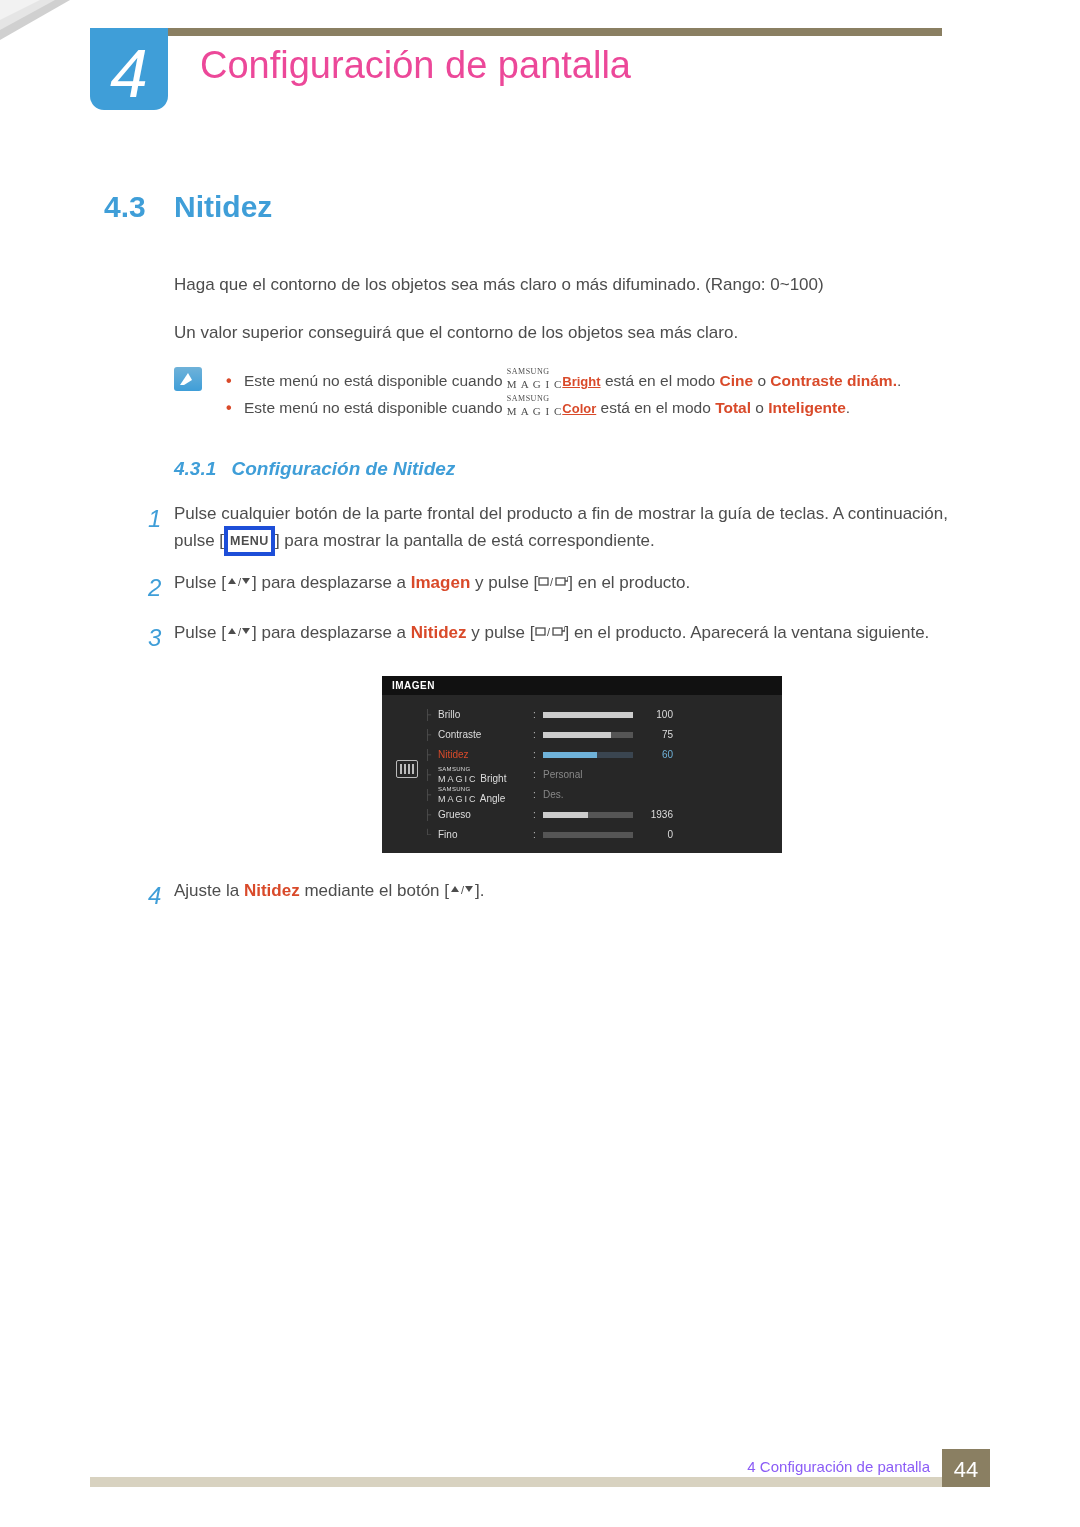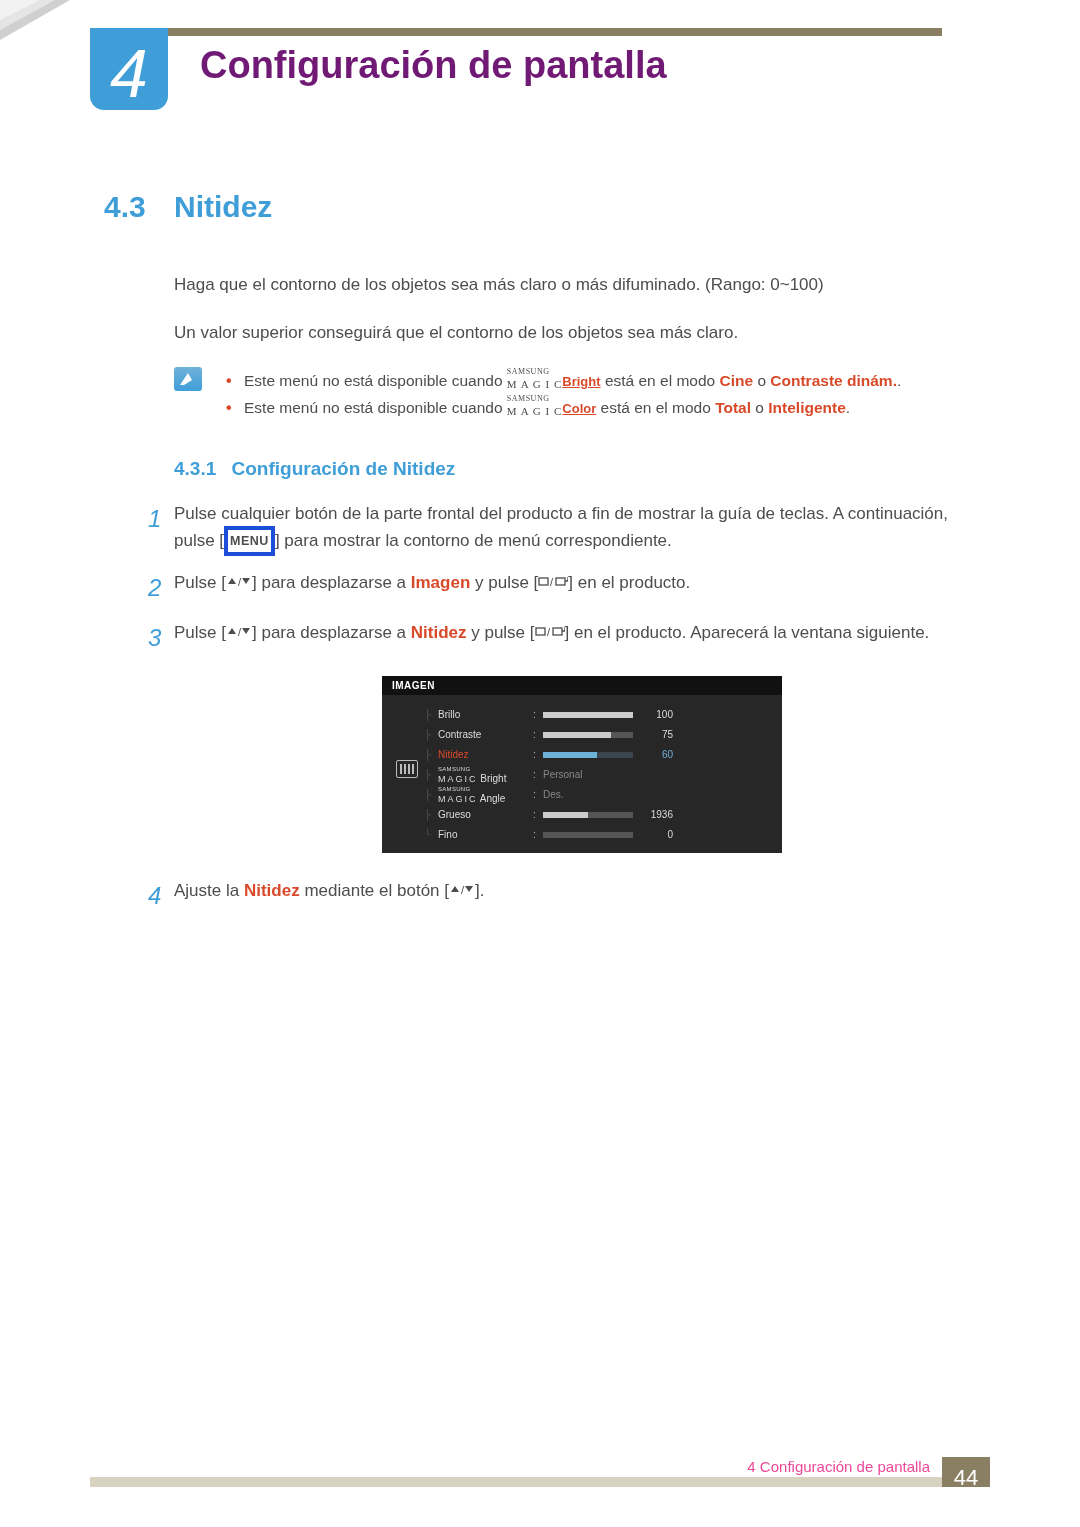--- a/index.html
+++ b/index.html
@@ -22,21 +22,21 @@
 
   .top-khaki-bar { position:absolute; top:28px; left:168px; right:138px; height:8px; background:#8a7f62;}
   .chapter-badge {
     position:absolute; top:28px; left:90px; width:78px; height:82px;
     background:#3f9ed8; border-bottom-left-radius:14px; border-bottom-right-radius:14px;
     color:#fff; text-align:center; line-height:90px; font-size:68px; font-style:italic;
     font-weight:400;
   }
   .chapter-title {
     position:absolute; top:44px; left:200px;
-    color:#701a75; font-size:38px; font-weight:700;text-align:right;
+    color:#ec4899; font-size:38px; font-weight:400;text-align:right;
   }
 
   .content {
     position:absolute; top:190px; left:104px; right:90px;
   }
   .section-row { display:flex; align-items:flex-start; margin-bottom:48px;}
   .sec-num { color:#3f9ed8; font-size:30px; font-weight:bold; width:70px;}
   .sec-title { color:#3f9ed8; font-size:30px; font-weight:bold;}
 
   .body-text { margin-left:70px; font-size:17px; color:#4d4d4d; line-height:1.5; }
@@ -50,21 +50,21 @@
   }
   .note-icon svg { position:absolute; top:4px; left:4px; }
   .note-list { flex:1; font-size:15.5px; color:#4d4d4d; line-height:1.7;}
   .note-list .bullet-row { display:flex; }
   .note-list .red-dot { color:#d94a2a; font-weight:bold; width:18px; font-size:16px;}
   .magic { font-family: 'Times New Roman', serif; letter-spacing:1px; font-size:11px; display:inline-block; position:relative; top:2px;}
   .magic .sams { font-size:8px; letter-spacing:0.5px; display:block; line-height:6px;}
   .magic-red { color:#d94a2a; text-decoration: underline; font-weight:bold; font-size:13px;}
   .red { color:#d94a2a; font-weight:bold;}
 
-  .subsection-row { margin-left:70px; color:#3f9ed8; font-size:19px; font-weight:bold; margin-bottom:20px;}
+  .subsection-row { margin-left:70px; color:#3f9ed8; font-size:19px; font-weight:bold; margin-bottom:20px;font-style:italic;}
   .subsec-num { margin-right:10px;}
 
   .step { margin-left:44px; display:flex; margin-bottom:12px; font-size:17px; color:#4d4d4d; line-height:1.6;}
   .step-num { color:#3f9ed8; font-size:24px; font-style:italic; width:26px; flex:0 0 26px;}
   .step-body { flex:1; }
   .menu-key { font-family: Arial; font-weight:bold; font-size:12.5px; letter-spacing:0.5px; border:4px solid #1d4ed8; padding:1px 2px; display:inline-block; position:relative; top:-1px;}
 
   .icon-inline { display:inline-block; vertical-align:middle; position:relative; top:-1px;}
 
   
@@ -99,22 +99,22 @@
   .osd-magic .mg { font-size:9px; letter-spacing:2px; color:#ddd;}
   .osd-bottom { background:#1c1c1c; display:flex; justify-content:center; padding:3px 0 1px 0;}
   .osd-btn { width:50px; text-align:center; font-size:8px; color:#ccc;}
   .osd-btn .arrow-down { display:block; margin:2px auto 0 auto; width:0;height:0;border-left:4px solid transparent;border-right:4px solid transparent;border-top:4px solid #555;}
 
   
   .footer {
     position:absolute; bottom:40px; left:0; right:0; height:42px;
   }
   .footer-bar { position:absolute; bottom:0; left:90px; right:138px; height:10px; background:#d8d2c0;}
-  .footer-pagebox { position:absolute; bottom:0; right:90px; width:48px; height:30px; background:#8a7f62; color:#fff; text-align:center; line-height:42px; font-size:22px;}
-  .footer-text { position:absolute; bottom:12px; right:150px; color:#ec4899; font-size:15px;}
+  .footer-pagebox { position:absolute; bottom:0; right:90px; width:48px; height:38px; background:#8a7f62; color:#fff; text-align:center; line-height:42px; font-size:22px;}
+  .footer-text { position:absolute; bottom:12px; right:150px; color:#8b5cf6; font-size:15px;}
 </style>
 </head>
 <body>
 
 <div class="corner-deco">
   <div class="tri1"></div>
     <div class="tri2"></div>
     <div class="tri3"></div>
 </div>
 <div class="top-khaki-bar"></div>
@@ -155,21 +155,21 @@
   </div>
 
   <div class="subsection-row">
     <span class="subsec-num">4.3.1</span>
     <span>Configuración de Nitidez</span>
   </div>
 
   <div class="step">
     <span class="step-num">1</span>
     <span class="step-body">
-      <span>Pulse cualquier botón de la parte frontal del producto a fin de mostrar la guía de teclas. A continuación, pulse [</span><span class="menu-key">MENU</span><span>] para mostrar la contorno de menú correspondiente.</span>
+      <span>Pulse cualquier botón de la parte frontal del producto a fin de mostrar la guía de teclas. A continuación, pulse [</span><span class="menu-key">MENU</span><span>] para mostrar la pantalla de está correspondiente.</span>
     </span>
   </div>
 
   <div class="step">
     <span class="step-num">2</span>
     <span class="step-body">
       <span>Pulse [</span><span class="icon-inline"><svg width="26" height="12">
             <polygon points="6,2 10,8 2,8" fill="#4d4d4d"></polygon>
             <text x="12" y="10" font-size="11" fill="#4d4d4d">/</text>
             <polygon points="20,8 24,2 16,2" fill="#4d4d4d"></polygon>

